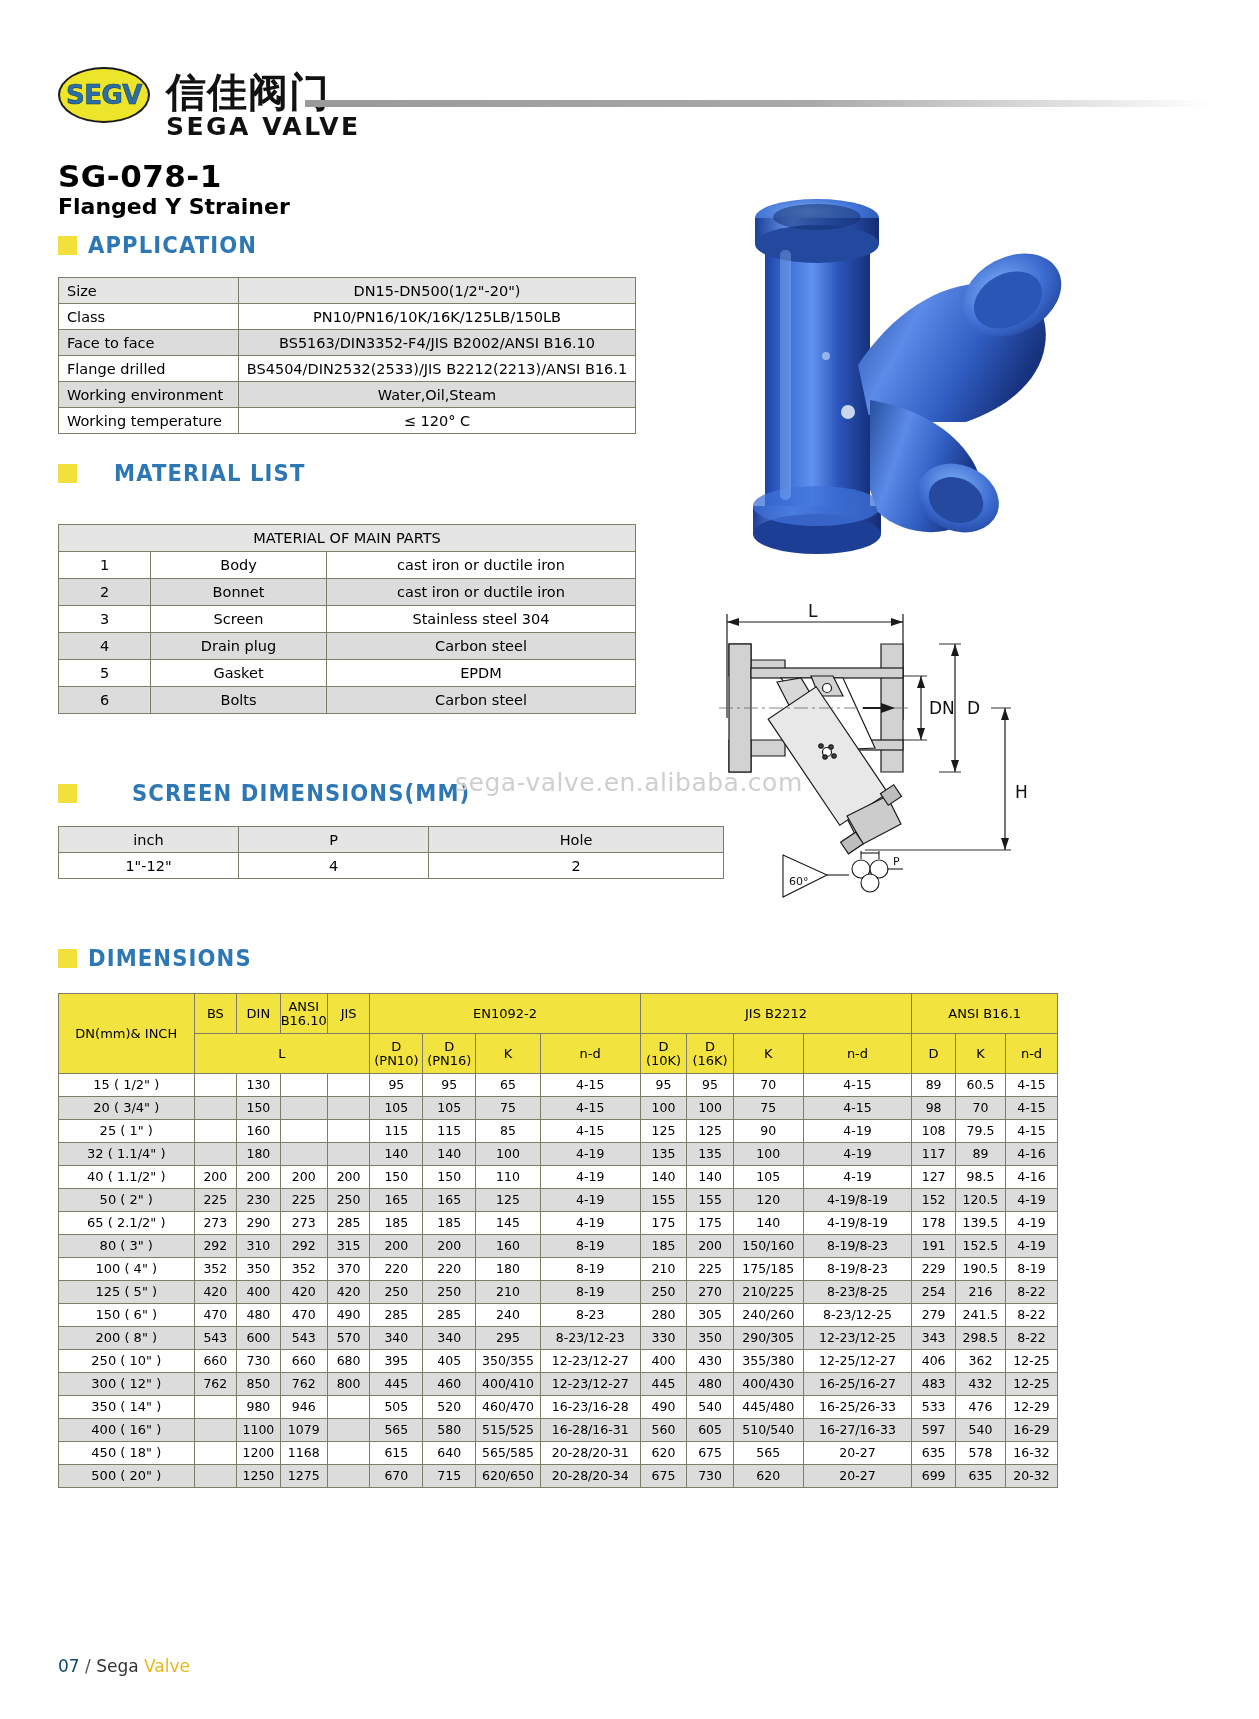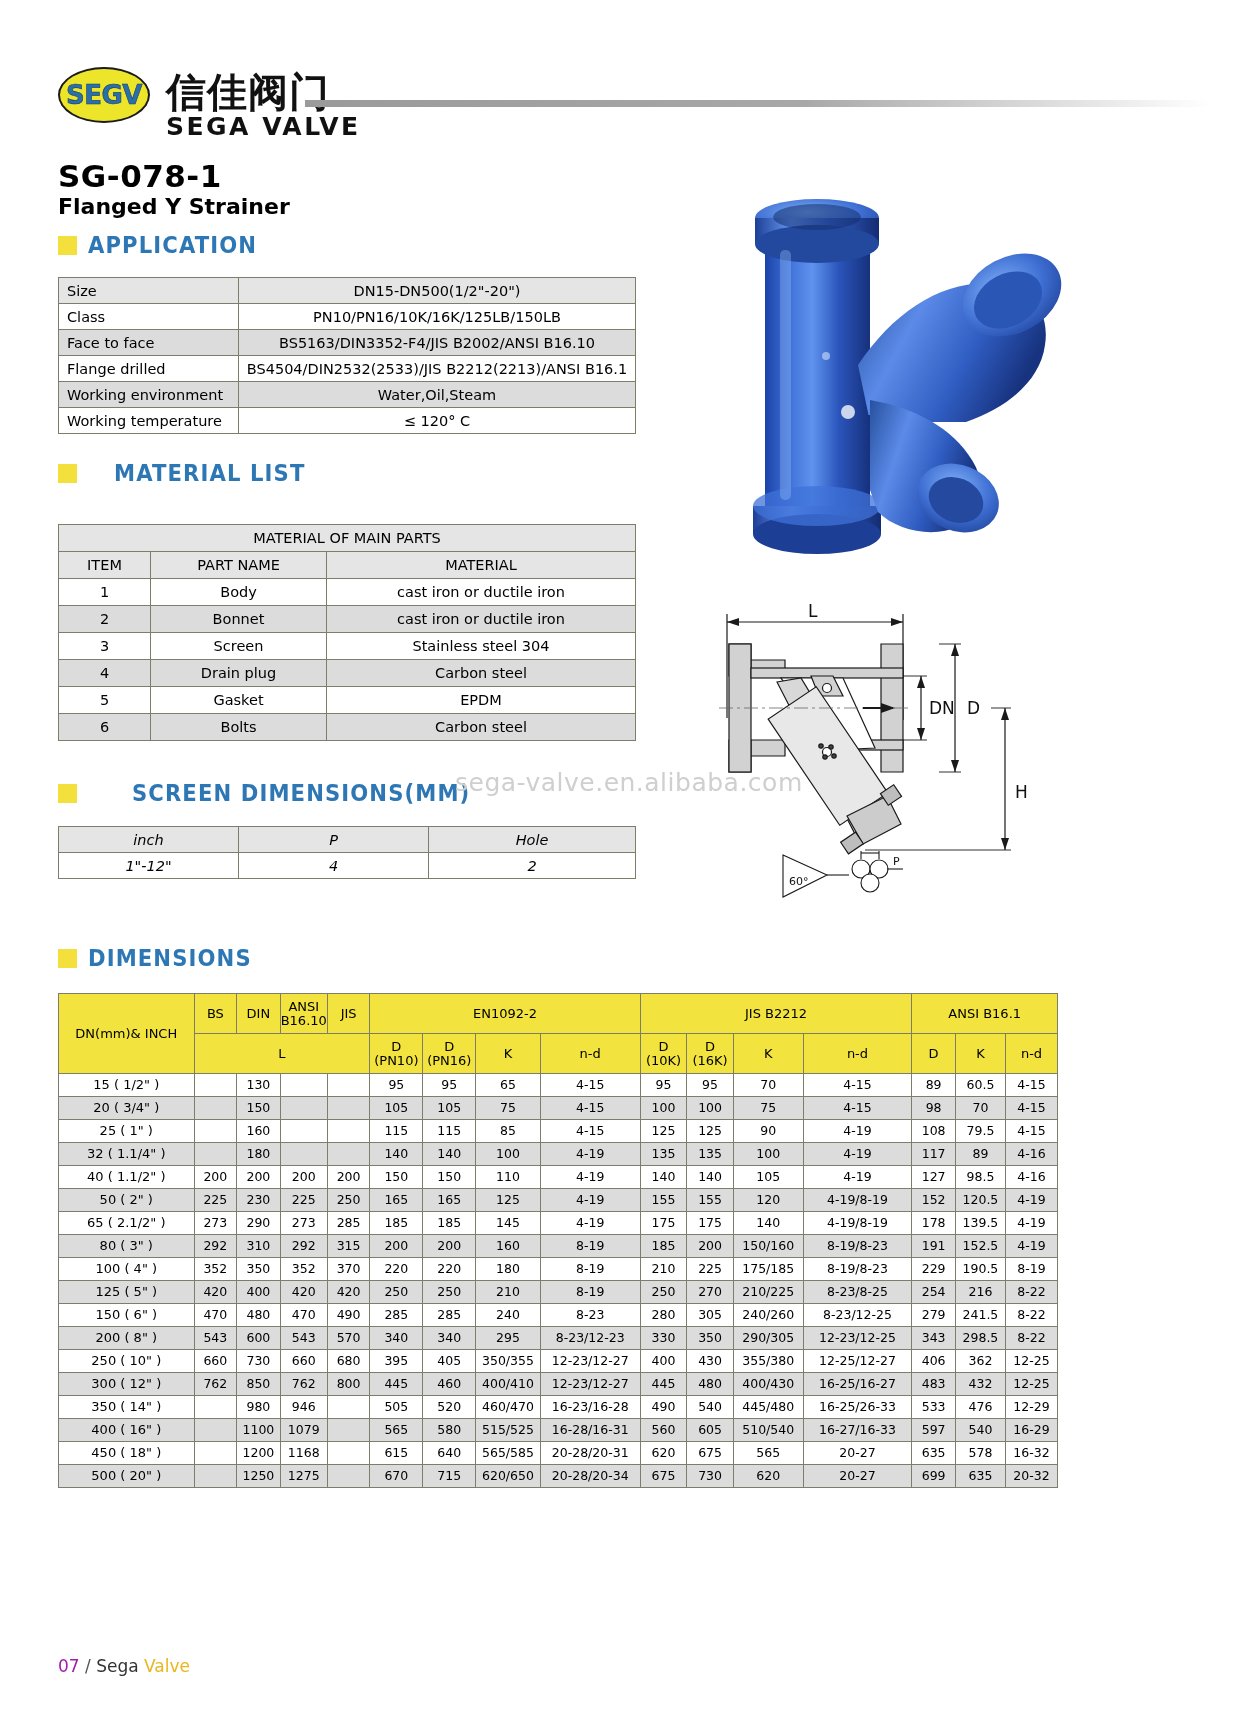--- a/index.html
+++ b/index.html
@@ -83,21 +83,21 @@
   .tbl-app td.lbl { width:180px; padding-left:8px; text-align:left; }
   .tbl-app td.val { text-align:center; }
 
   
   .tbl-mat { position:absolute; left:58px; top:524px; width:578px; font-size:14.5px; }
   .tbl-mat td { height:27px; text-align:center; }
   .tbl-mat td.c1 { width:92px; }
   .tbl-mat td.c2 { width:176px; }
 
   
-  .tbl-scr { position:absolute; left:58px; top:826px; width:578px; font-size:14.5px;font-style:italic; }
+  .tbl-scr { position:absolute; left:58px; top:826px; width:666px; font-size:14.5px; }
   .tbl-scr td { height:26px; text-align:center; }
   .tbl-scr td.c1 { width:180px; }
   .tbl-scr td.c2 { width:190px; }
 
   
   .tbl-dim {
     position:absolute; left:58px; top:993px; width:1000px;
     font-size:12.5px;
   }
   .tbl-dim td { text-align:center; height:23px; line-height:1.05; }
@@ -129,21 +129,21 @@
     font-family:"DejaVu Sans", sans-serif;
     font-size:25px; color:#cfcfcf; letter-spacing:0.5px;
     white-space:nowrap;
   }
 
   
   .footer {
     position:absolute; left:58px; top:1656px;
     font-family:"DejaVu Sans", sans-serif; font-size:17px;
   }
-  .footer .pg { color:#a21caf; }
+  .footer .pg { color:#0c4a6e; }
   .footer .sep { color:#555; }
   .footer .brand-a { color:#333; }
   .footer .brand-b { color:#e8b71d; }
 </style>
 </head>
 <body>
 
 <div class="header">
   <div class="logo-wrap">
     <div class="logo-ellipse">
@@ -196,25 +196,20 @@
 
 <div class="sec-head" style="left:58px; top:460px;gap:26px;">
   <div class="sec-sq"></div>
   <div class="sec-txt">MATERIAL LIST</div>
 </div>
 
 <table class="tbl-mat">
   <tbody>
     <tr>
       <td class="yellow" colspan="3">MATERIAL OF MAIN PARTS</td>
-    </tr>
-    <tr>
-      <td class="yellow c1">ITEM</td>
-      <td class="yellow c2">PART NAME</td>
-      <td class="yellow">MATERIAL</td>
     </tr>
     <tr>
       <td class="white c1">1</td>
       <td class="white c2">Body</td>
       <td class="white">cast iron or ductile iron</td>
     </tr>
     <tr>
       <td class="grayrow c1">2</td>
       <td class="grayrow c2">Bonnet</td>
       <td class="grayrow">cast iron or ductile iron</td>

